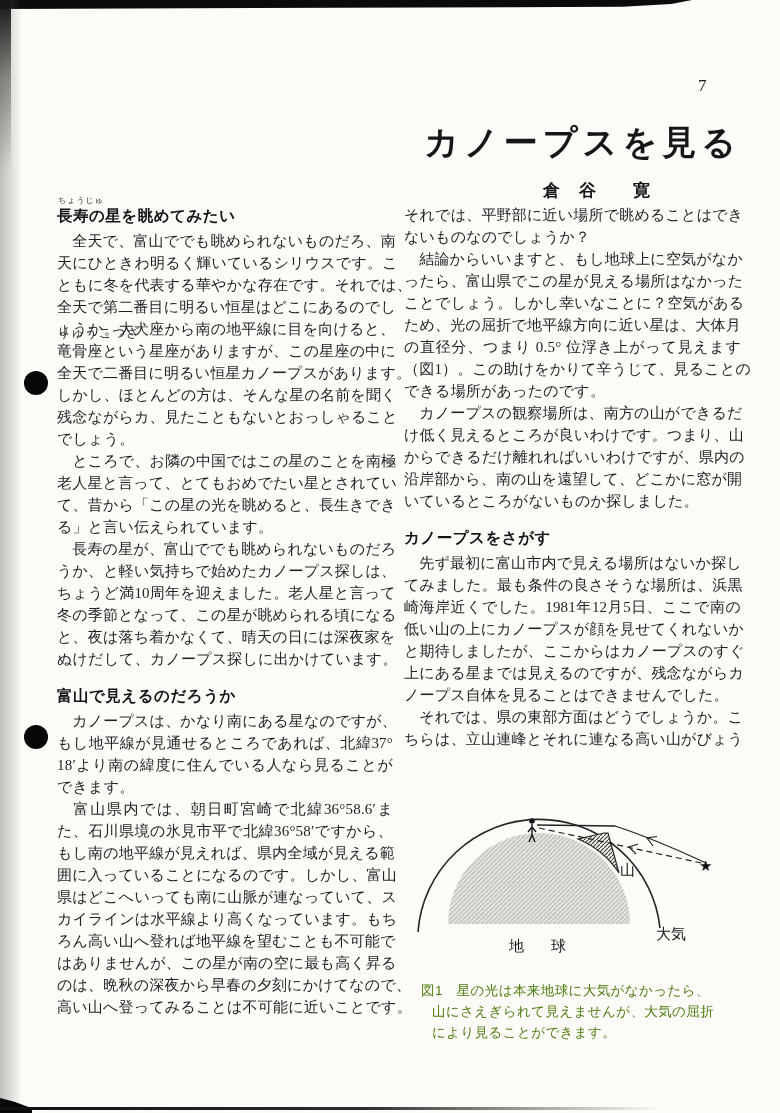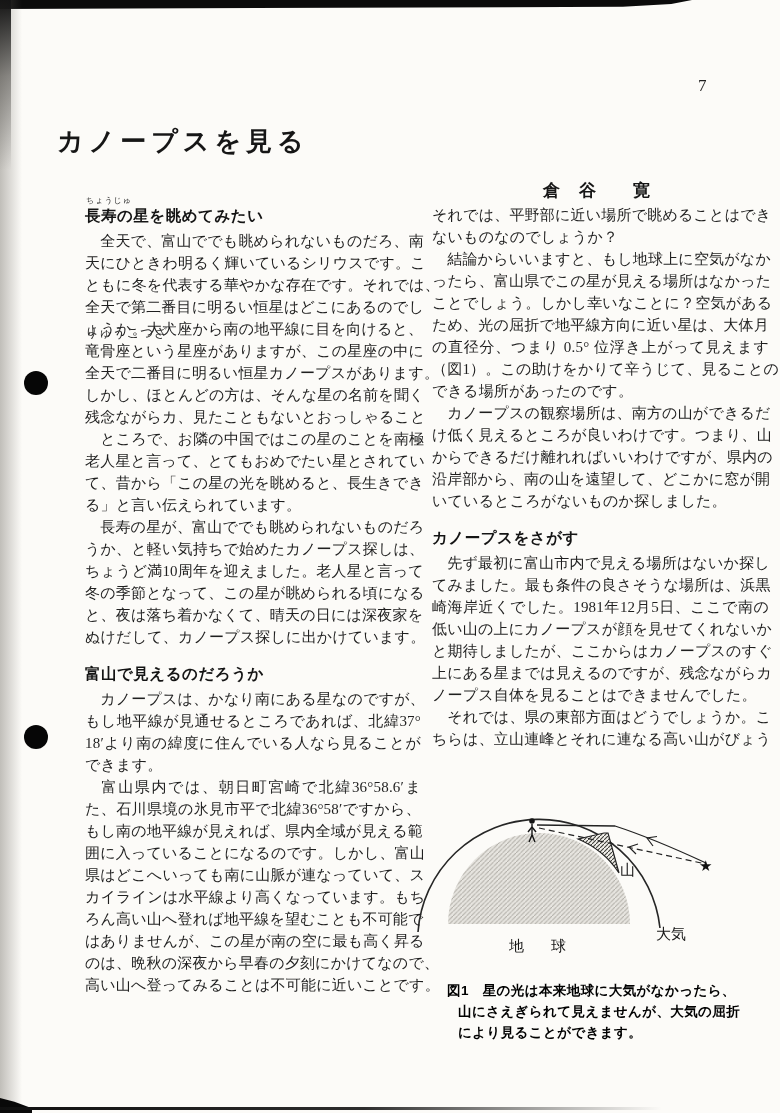--- a/index.html
+++ b/index.html
@@ -19,50 +19,50 @@
     background:linear-gradient(to bottom,#151515 0%,rgba(70,68,64,0.55) 45%,rgba(255,255,255,0) 100%);}
   .hole{position:absolute;width:24px;height:24px;border-radius:50%;background:#060606;}
   .hole-1{left:24px;top:371px;}
   .hole-2{left:24px;top:725px;}
   .bottom-blob{position:absolute;left:0;top:1098px;width:32px;height:15px;background:#090909;
     clip-path:polygon(0 0,45% 25%,100% 68%,100% 100%,0 100%);}
   .bottom-line{position:absolute;left:0;top:1107px;width:662px;height:3px;
     background:linear-gradient(to right,#101010 0%,#2d2d2d 55%,rgba(90,90,90,0) 100%);}
   
   .page-number{position:absolute;left:698px;top:76px;font-size:17px;letter-spacing:1px;}
-  .doc-title{position:absolute;left:57px;top:124px;width:684px;text-align:left;
-    font-family:Liberation Mono, monospace;font-weight:700;
-    font-size:26px;letter-spacing:5px;line-height:38px;color:#161616;}
+  .doc-title{position:absolute;left:57px;top:124px;width:684px;text-align:right;
+    font-family:Liberation Serif, serif;font-weight:700;
+    font-size:34px;letter-spacing:5px;line-height:38px;color:#161616;}
   .doc-author{position:absolute;left:543px;top:179px;
     font-family:"Liberation Sans","DejaVu Sans",sans-serif;font-weight:700;
     font-size:17px;letter-spacing:1px;color:#161616;}
   
-  .col{position:absolute;top:204px;width:336px;margin-left:28px;}
+  .col{position:absolute;top:204px;width:336px;}
   .col-left{left:57px;}
   .col-right{left:404px;width:337px;}
   .tline{height:22px;line-height:22px;font-size:15px;letter-spacing:0.2px;
     text-align:justify;text-align-last:justify;white-space:nowrap;}
   .tline-end{text-align-last:left;}
   .para{margin:0;}
   .sec-heading{position:relative;height:24px;line-height:24px;margin:14px 0 2px 0;
     font-family:"Liberation Sans","DejaVu Sans",sans-serif;font-weight:700;
     font-size:15.5px;letter-spacing:0.5px;color:#141414;}
   .sec-heading:first-child{margin-top:0;}
   .furigana{position:absolute;left:1px;top:-7px;font-size:8px;line-height:8px;
     letter-spacing:1px;font-weight:400;color:#2c2c2c;
     font-family:"Liberation Sans","DejaVu Sans",sans-serif;}
   .ruby-wrap{position:relative;}
   .ruby-wrap .rt{position:absolute;left:0;top:-14px;font-size:13px;line-height:8px;
     letter-spacing:0.5px;color:#2c2c2c;white-space:nowrap;
     font-family:"Liberation Sans","DejaVu Sans",sans-serif;}
   
   .figure{position:absolute;left:408px;top:772px;width:356px;height:206px;}
   .fig-caption{position:absolute;left:421px;top:980px;width:320px;
-    font-family:"Liberation Sans","DejaVu Sans",sans-serif;font-weight:700;
-    font-size:13.5px;line-height:21px;letter-spacing:0.4px;color:#000000;margin-left:26px;}
+    font-family:"Liberation Sans","DejaVu Sans",sans-serif;font-weight:400;
+    font-size:13.5px;line-height:21px;letter-spacing:0.4px;color:#4d7c0f;}
   .cap-indent{padding-left:11px;}
 </style>
 </head>
 <body>
 
 <div class="top-bar"></div>
 <div class="left-shade"></div>
 <div class="corner-shade"></div>
 <div class="hole hole-1"></div>
 <div class="hole hole-2"></div>
@@ -78,20 +78,21 @@
     <div class="para">
       <div class="tline">　全天で、富山ででも眺められないものだろ、南</div>
       <div class="tline">天にひときわ明るく輝いているシリウスです。こ</div>
       <div class="tline">ともに冬を代表する華やかな存在です。それでは、</div>
       <div class="tline">全天で第二番目に明るい恒星はどこにあるのでし</div>
       <div class="tline">ょうか。大犬座から南の地平線に目を向けると、</div>
       <div class="tline"><span class="ruby-wrap"><span class="rt">りゅうこつざ</span>竜骨座</span>という星座がありますが、この星座の中に</div>
       <div class="tline">全天で二番目に明るい恒星カノープスがあります。</div>
       <div class="tline">しかし、ほとんどの方は、そんな星の名前を聞く</div>
       <div class="tline">残念ながらカ、見たこともないとおっしゃること</div>
+      <div class="tline tline-end">でしょう。</div>
     </div>
     <div class="para">
       <div class="tline">　ところで、お隣の中国ではこの星のことを南極</div>
       <div class="tline">老人星と言って、とてもおめでたい星とされてい</div>
       <div class="tline">て、昔から「この星の光を眺めると、長生きでき</div>
       <div class="tline tline-end">る」と言い伝えられています。</div>
     </div>
     <div class="para">
       <div class="tline">　長寿の星が、富山ででも眺められないものだろ</div>
       <div class="tline">うか、と軽い気持ちで始めたカノープス探しは、</div>

